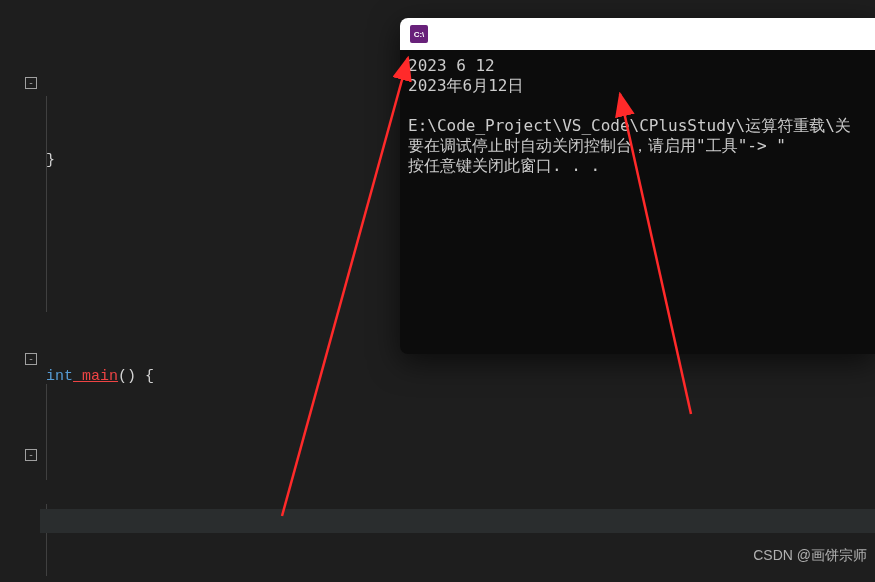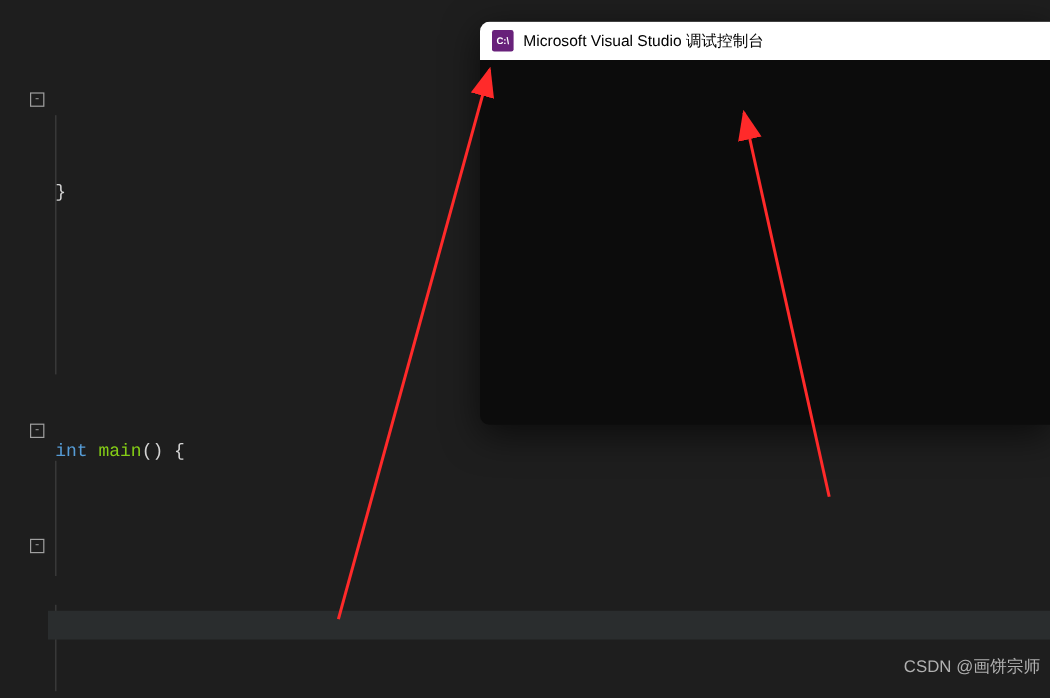--- a/index.html
+++ b/index.html
@@ -38,21 +38,21 @@
   .line { height: 24px; padding-left: 6px; position: relative; }
   .hl-line { background: #2a2d2e; }
   .guide {
     position: absolute;
     width: 0; border-left: 1px solid #404040;
     top: 0; bottom: 0;
   }
   
   .kw { color: #569cd6; margin-top: 28px; }
   .typ { color: #4ec9b0; }
-  .fn { color: #84cc16; }
+  .fn { color: #ef4444; text-decoration: underline; }
   .punc { color: #d4d4d4; }
 
   
   .console {
     position: absolute;
     left: 400px; top: 18px;
     width: 475px; height: 336px;
     background: #0c0c0c;
     border-radius: 8px 0 0 8px;
     box-shadow: 0 8px 30px rgba(0,0,0,0.6);
@@ -137,22 +137,27 @@
 
     
     
     
   </div>
 </div>
 
 <div class="console">
   <div class="titlebar">
     <span class="icon">C:\</span>
-    <span>Microsoft Visual Studio 调试控制台</span>
   </div>
+  <div class="console-body"><span>2023 6 12</span>
+<span>2023年6月12日</span>
+<span></span>
+<span>E:\Code_Project\VS_Code\CPlusStudy\运算符重载\关</span>
+<span>要在调试停止时自动关闭控制台，请启用"工具"-&gt; "</span>
+<span>按任意键关闭此窗口. . .</span></div>
 </div>
 
 <svg class="arrows">
   <defs>
     <marker id="arrowhead" markerWidth="10" markerHeight="8" refX="9" refY="4" orient="auto">
       <polygon points="0 0, 10 4, 0 8" fill="#ff2a2a"></polygon>
     </marker>
   </defs>
   <line x1="282" y1="516" x2="408" y2="58" stroke="#ff2a2a" stroke-width="2.5" marker-end="url(#arrowhead)"></line>
   <line x1="691" y1="414" x2="620" y2="94" stroke="#ff2a2a" stroke-width="2.5" marker-end="url(#arrowhead)"></line>

